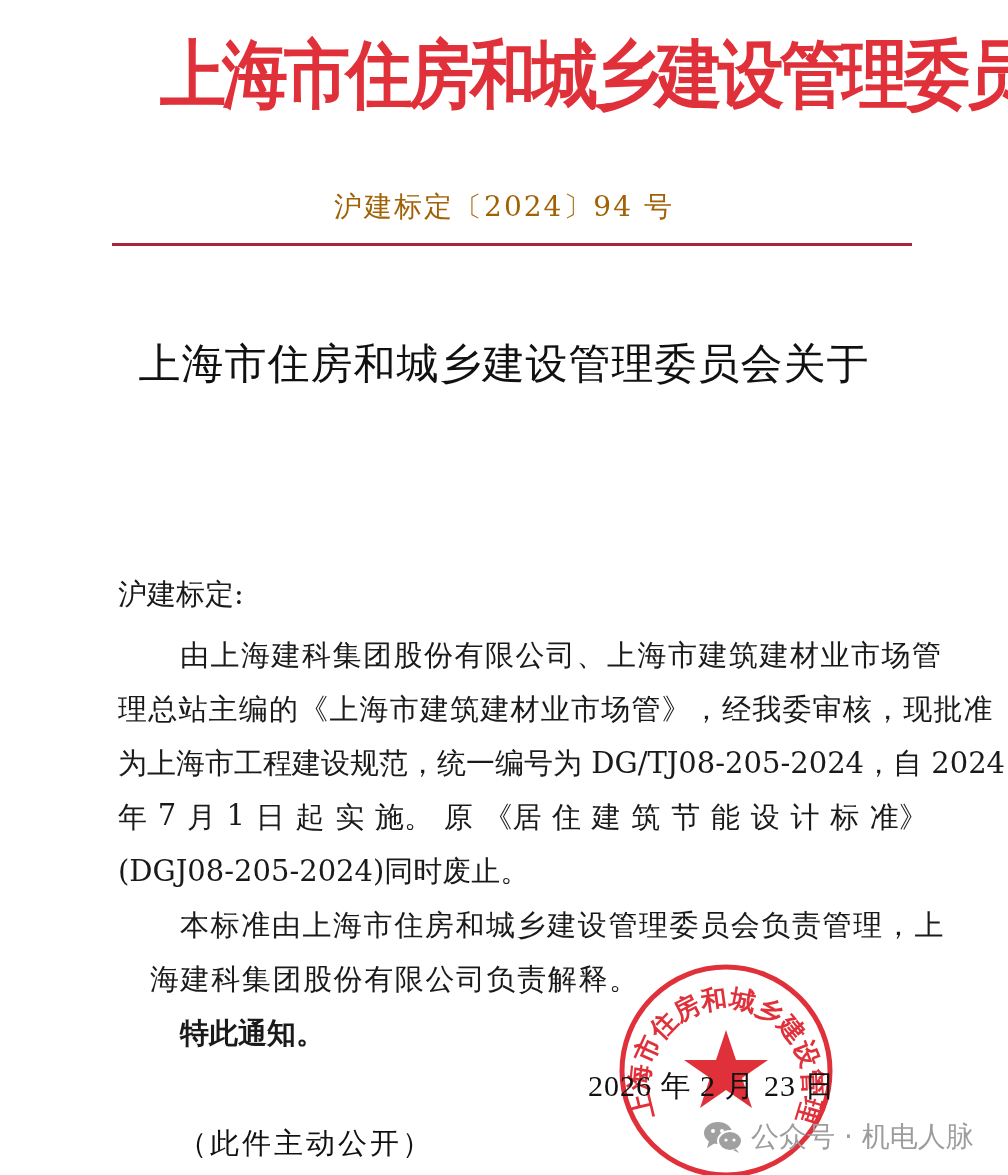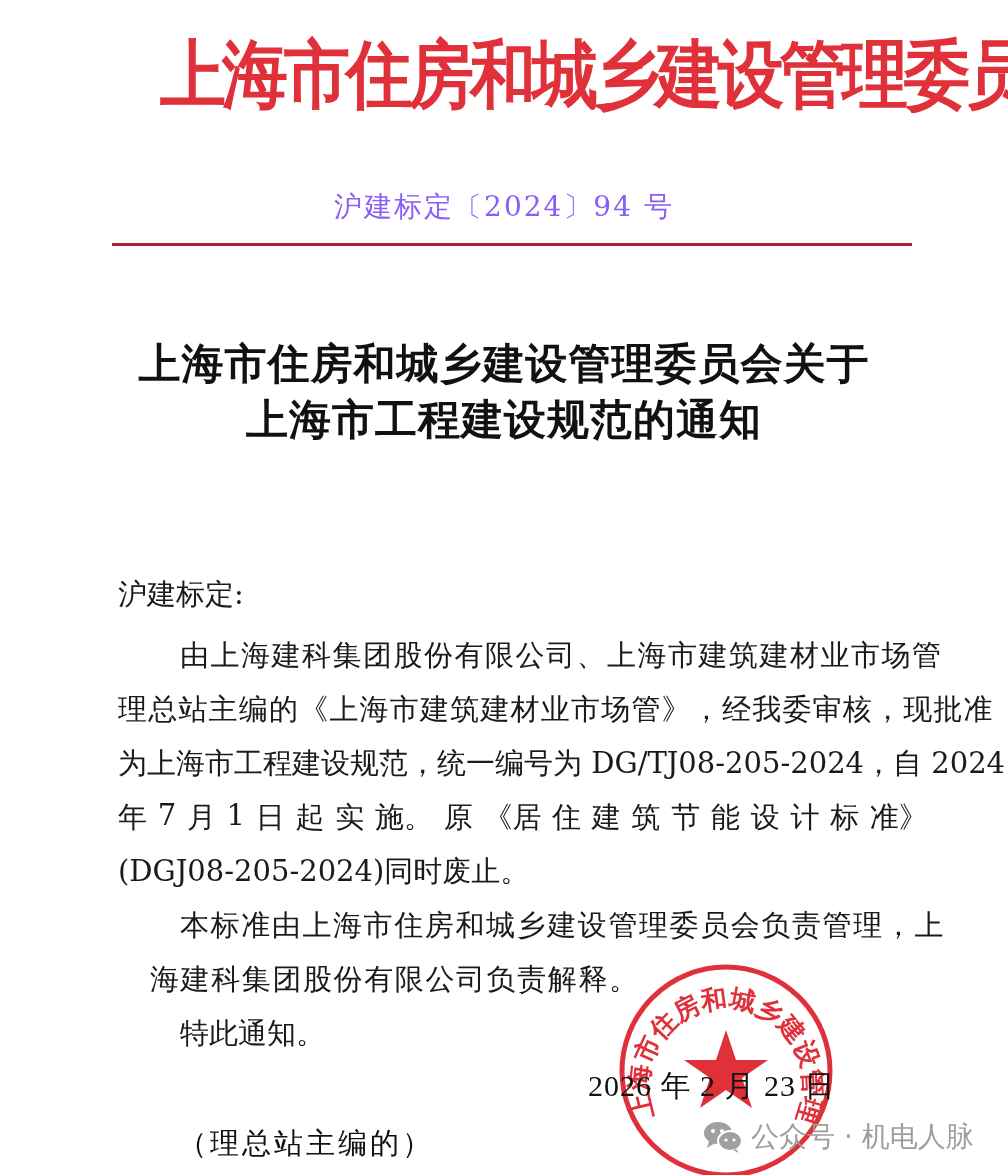--- a/index.html
+++ b/index.html
@@ -10,28 +10,28 @@
     .masthead {
       position: absolute; left: 160px; top: 30px; width: 708px; height: 90px;
       display: flex; align-items: center; justify-content: space-between;
       color: #e0303a; font-family: "DejaVu Sans", "Liberation Sans", sans-serif;
       font-weight: bold; font-size: 66px; letter-spacing: -4px;
       transform: scaleY(1.12); transform-origin: center;
     }
     .masthead span { display: inline-block; }
     .docnum {
       position: absolute; left: 0; width: 1008px; top: 188px; text-align: center;
-      font-size: 28px; letter-spacing: 2px; color: #8b5cf6;
+      font-size: 28px; letter-spacing: 2px; color: #a16207;
     }
     .redline {
       position: absolute; left: 112px; top: 243px; width: 800px; height: 3px; background: #a8263d;
     }
     .title {
       position: absolute; left: 0; width: 1008px; top: 336px; text-align: center;
-      font-size: 42px; font-weight: bold; line-height: 56px; color: #111;
+      font-size: 42px; font-weight: normal; line-height: 56px; color: #111;
       font-family: "DejaVu Serif", "Liberation Serif", serif;
     }
     .title div { letter-spacing: 1px; }
     .body-text {
       position: absolute; left: 118px; width: 810px; font-size: 29px; color: #1a1a1a;
       font-family: "DejaVu Serif", "Liberation Serif", serif;
     }
     .line { position: absolute; white-space: nowrap; }
     .justify { display: flex; justify-content: space-between; width: 810px; }
     .seal {
@@ -69,21 +69,20 @@
   <span>委</span>
   <span>员</span>
 
 </div>
 
 <div class="docnum">沪建标定〔2024〕94 号</div>
 <div class="redline"></div>
 
 <div class="title">
   <div>上海市住房和城乡建设管理委员会关于</div>
-  <div>上海市工程建设规范的通知</div>
 </div>
 
 <div class="body-text" style="top:0;">
   <div class="line" style="top:575px;left:0;">沪建标定:</div>
   <div class="line" style="top:636px;left:62px;letter-spacing:1.5px;text-align:center;">由上海建科集团股份有限公司、上海市建筑建材业市场管</div>
   <div class="line" style="top:690px;left:0;letter-spacing:1.2px;">理总站主编的《上海市建筑建材业市场管》，经我委审核，现批准</div>
   <div class="line" style="top:744px;left:0;letter-spacing:0px;">为上海市工程建设规范，统一编号为 DG/TJ08-205-2024，自 2024</div>
   <div class="line justify" style="top:798px;left:0;">
     <span>年</span>
     <span>7</span>
@@ -101,36 +100,36 @@
     <span>节</span>
     <span>能</span>
     <span>设</span>
     <span>计</span>
     <span>标</span>
     <span>准》</span>
   </div>
   <div class="line" style="top:852px;left:0;">(DGJ08-205-2024)同时废止。</div>
   <div class="line" style="top:906px;left:62px;letter-spacing:1.6px;">本标准由上海市住房和城乡建设管理委员会负责管理，上</div>
   <div class="line" style="top:960px;left:0;letter-spacing:1.6px;margin-left:32px;">海建科集团股份有限公司负责解释。</div>
-  <div class="line" style="top:1014px;left:62px;">特此通知。</div>
+  <div class="line" style="top:1014px;left:62px;font-weight:bold;">特此通知。</div>
 </div>
 
 <svg class="seal" viewBox="0 0 218 218">
   <defs>
     <path id="sealArc" d="M 40 160 A 78 78 0 1 1 178 160"></path>
   </defs>
   <circle cx="109" cy="109" r="104" fill="none" stroke="#e0303a" stroke-width="5"></circle>
   <text font-size="26" fill="#e0303a" font-family="DejaVu Sans, sans-serif" font-weight="bold">
     <textPath href="#sealArc" startOffset="2%">上海市住房和城乡建设管理委员会</textPath>
   </text>
   <polygon points="109,68 119,98 151,98 125,116 135,146 109,128 83,146 93,116 67,98 99,98" fill="#e0303a"></polygon>
 </svg>
 
 <div class="date">2026 年 2 月 23 日</div>
-<div class="public">（理总站主编的）</div>
+<div class="public">（此件主动公开）</div>
 
 <div class="watermark">
   <svg width="40" height="34" viewBox="0 0 40 34">
     <ellipse cx="15" cy="13" rx="14" ry="11" fill="#a0a0a0"></ellipse>
     <polygon points="6,21 4,28 12,23" fill="#a0a0a0"></polygon>
     <ellipse cx="27" cy="21" rx="12" ry="10" fill="#a0a0a0" stroke="#fff" stroke-width="2"></ellipse>
     <polygon points="33,29 36,33 30,30" fill="#a0a0a0"></polygon>
     <circle cx="10" cy="11" r="2" fill="#fff"></circle>
     <circle cx="19" cy="11" r="2" fill="#fff"></circle>
     <circle cx="23" cy="20" r="1.6" fill="#fff"></circle>

